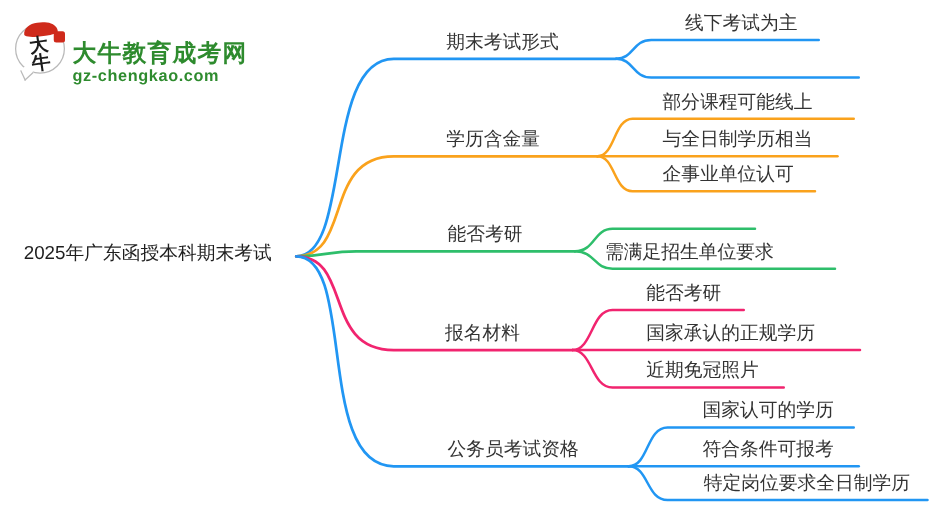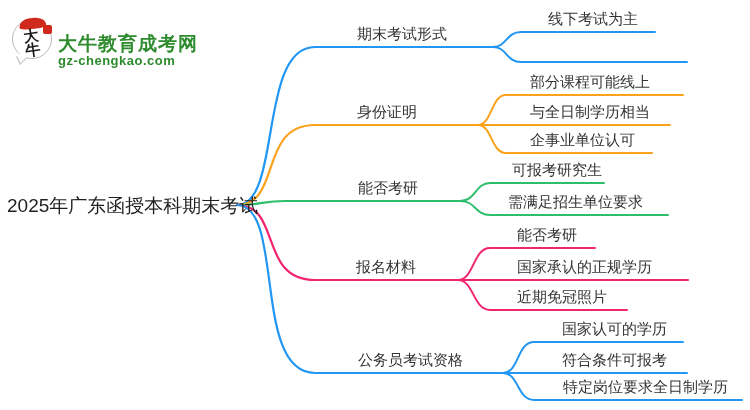--- a/index.html
+++ b/index.html
@@ -33,21 +33,21 @@
     font-weight:bold;font-size:15px;line-height:14px;color:#1c1c1c;
     font-family:"DejaVu Sans",sans-serif;transform:rotate(-8deg);
   }
   .logo-chars span{display:block;}
   .logo-text{display:flex;flex-direction:column;line-height:1.05;margin-top:24px;}
   .logo-name{font-weight:bold;font-size:19px;letter-spacing:1px;}
   .logo-domain{font-weight:bold;font-size:13px;letter-spacing:.5px;}
   
   #connector-svg{position:absolute;left:0;top:0;}
   .central-topic{
-    position:absolute;left:7px;top:193px;font-size:19px;color:#1f1f1f;white-space:nowrap;
+    position:absolute;left:19px;top:193px;font-size:15px;color:#1f1f1f;white-space:nowrap;
   }
   .node-label{
     position:absolute;font-size:15px;color:#333;white-space:nowrap;line-height:18px;
   }
 </style>
 </head>
 <body>
 
 <div id="stage">
 
@@ -84,27 +84,26 @@
       <path d="M237,205 C285,205 252,373 315,373 L503,373" stroke="#2196F3" stroke-width="2.2" stroke-linecap="round" fill="none"></path>
       <path d="M503,373 C519,373 517,342 534,342 L683,342" stroke="#2196F3" stroke-width="2" stroke-linecap="round" fill="none"></path>
       <path d="M503,373 L687,373" stroke="#2196F3" stroke-width="2" stroke-linecap="round" fill="none"></path>
       <path d="M503,373 C519,373 517,400 534,400 L742,400" stroke="#2196F3" stroke-width="2" stroke-linecap="round" fill="none"></path>
     </svg>
 
   <div class="central-topic">2025年广东函授本科期末考试</div>
 
 <div class="node-label" style="left: 357px; top: 25px;">期末考试形式</div>
     <div class="node-label" style="left: 548px; top: 10px;">线下考试为主</div>
-    <div class="node-label" style="left: 357px; top: 103px;">身份证明</div>
+    <div class="node-label" style="left: 357px; top: 103px;">学历含金量</div>
     <div class="node-label" style="left: 530px; top: 73px;">部分课程可能线上</div>
     <div class="node-label" style="left: 530px; top: 103px; text-align: right;">与全日制学历相当</div>
     <div class="node-label" style="left: 530px; top: 131px;">企事业单位认可</div>
     <div class="node-label" style="left: 358px; top: 179px;">能否考研</div>
-    <div class="node-label" style="left: 512px; top: 161px;">可报考研究生</div>
-    <div class="node-label" style="left: 508px; top: 193px;">需满足招生单位要求</div>
+    <div class="node-label" style="left: 484px; top: 193px;">需满足招生单位要求</div>
     <div class="node-label" style="left: 356px; top: 258px;">报名材料</div>
     <div class="node-label" style="left: 517px; top: 226px;">能否考研</div>
     <div class="node-label" style="left: 517px; top: 258px;">国家承认的正规学历</div>
     <div class="node-label" style="left: 517px; top: 288px;">近期免冠照片</div>
     <div class="node-label" style="left: 358px; top: 351px;">公务员考试资格</div>
     <div class="node-label" style="left: 562px; top: 320px;">国家认可的学历</div>
     <div class="node-label" style="left: 562px; top: 351px;">符合条件可报考</div>
     <div class="node-label" style="left: 563px; top: 378px;">特定岗位要求全日制学历</div>
   </div>
 

